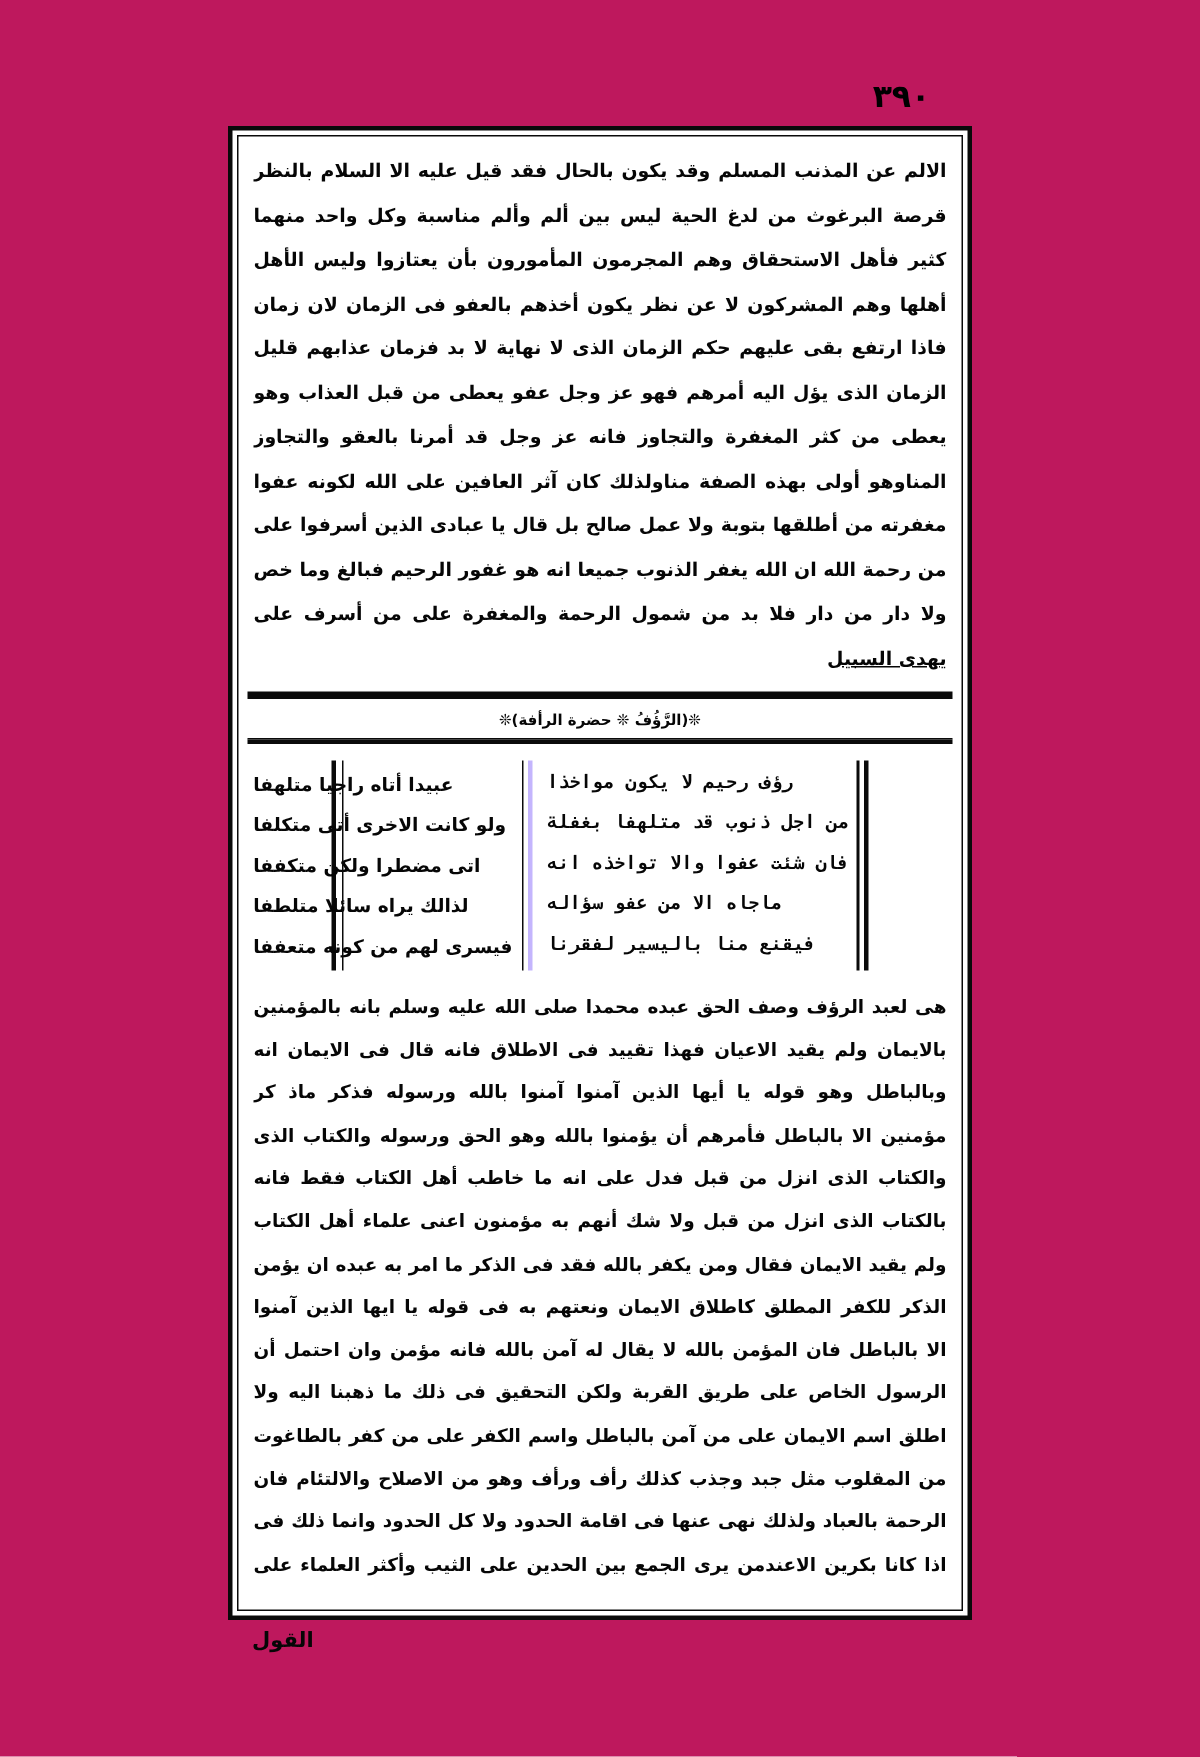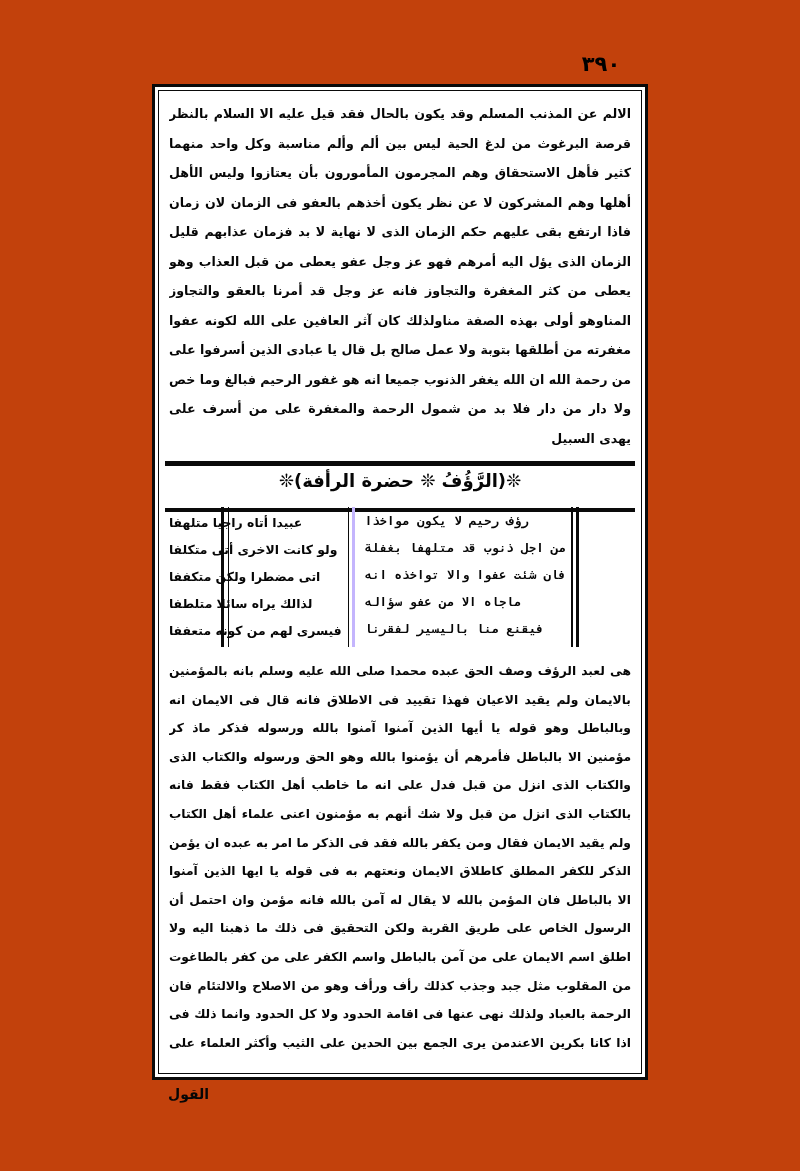--- a/index.html
+++ b/index.html
@@ -14,21 +14,21 @@
     position: relative;
     font-family: "DejaVu Sans", "Liberation Sans", sans-serif;
     color: #000000;
     overflow: hidden;
   }
 
   
   #page-sheet {
     position: absolute;
     inset: 0;
-    background: #c2410c;
+    background: #be185d;
   }
 
   
   #folio-number {
     position: absolute;
     top: 52px;
     left: 556px;
     width: 90px;
     text-align: center;
     font-size: 21px;
@@ -96,20 +96,21 @@
     line-height: 29.5px;
     font-size: 12.6px;
     letter-spacing: -0.2px;
     text-align: justify;
     text-align-last: justify;
     white-space: normal;
   }
   #upper-paragraph .arabic-line.last-line {
     text-align: center;
     text-align-last: right;
+    text-decoration: underline;
   }
 
   
   #heading-band {
     position: absolute;
     left: 2px;
     right: 2px;
     top: 366px;
     height: 42px;
   }
@@ -119,24 +120,24 @@
     margin: 0;
   }
   .rule-thin {
     height: 1.5px;
     background: #0a0a0a;
     margin: 0;
   }
   #heading-text {
     text-align: center;
     direction: rtl;
-    font-size: 18px;
+    font-size: 10px;
     font-weight: bold;
     line-height: 30px;
-    height: 42px;
+    height: 26px;
     letter-spacing: 0.5px;
     color: #060606;
   }
 
   
   #verse-table {
     position: absolute;
     left: 58px;
     right: 58px;
     top: 412px;

